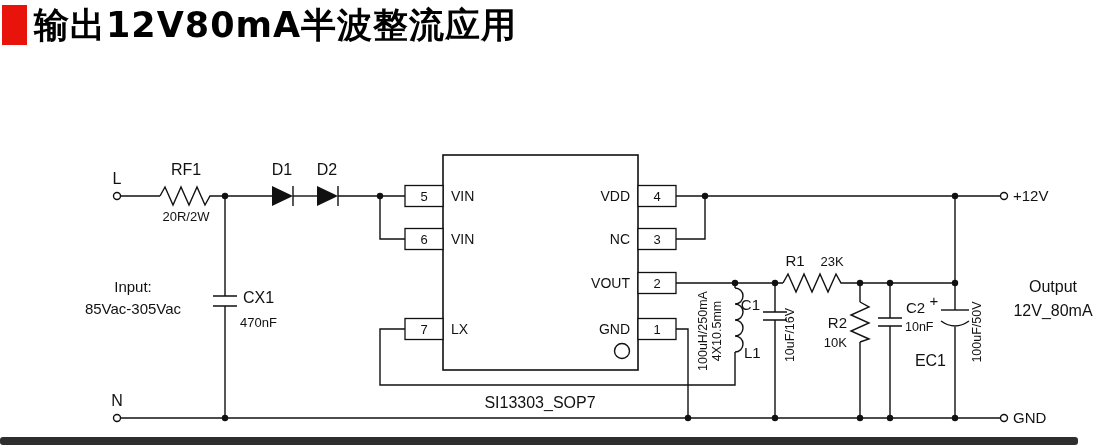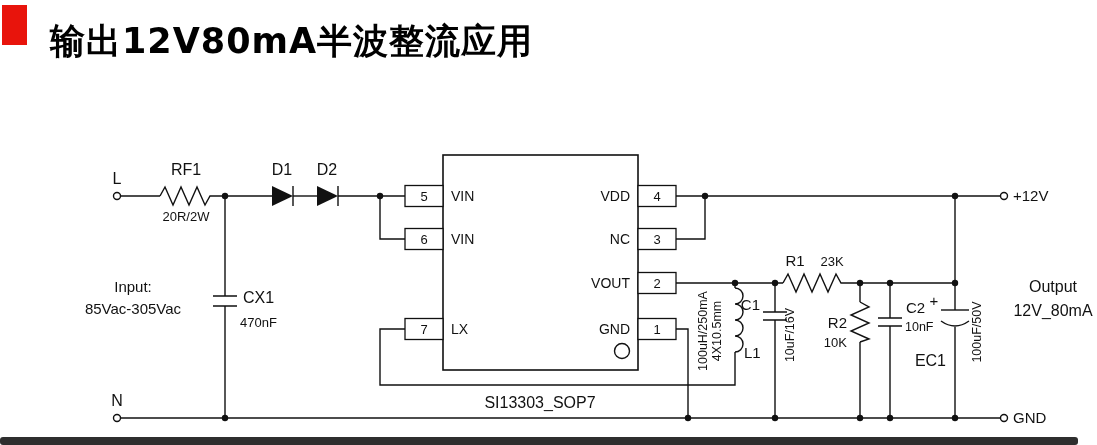--- a/index.html
+++ b/index.html
@@ -3,21 +3,21 @@
 <meta charset="utf-8">
 <style>
   html,body{margin:0;padding:0;}
   body{
     width:1097px;height:445px;background:#ffffff;position:relative;overflow:hidden;
     font-family:"Liberation Sans","DejaVu Sans",sans-serif;
   }
   .header{position:absolute;top:5px;left:2px;display:flex;align-items:stretch;gap:7px;}
   .accent-block{width:25px;height:40px;}
   .page-title{
-    font-size:35px;font-weight:bold;color:#000;margin:16px;line-height:40px;
+    font-size:35px;font-weight:bold;color:#000;margin:0;line-height:40px;
     font-family:"DejaVu Sans","Liberation Sans",sans-serif;letter-spacing:1px;white-space:nowrap;
   }
   svg{position:absolute;top:0;left:0;}
   svg text{fill:#111;font-family:"Liberation Sans","DejaVu Sans",sans-serif;}
   .wire{stroke:#111;stroke-width:1.4;fill:none;}
   .part{stroke:#111;stroke-width:1.4;fill:none;}
   .dot{fill:#111;stroke:none;}
   .term{fill:#fff;stroke:#111;stroke-width:1.4;}
   .icbody{fill:#fff;stroke:#111;stroke-width:1.6;}
   .pinbox{fill:#fff;stroke:#111;stroke-width:1.3;}

